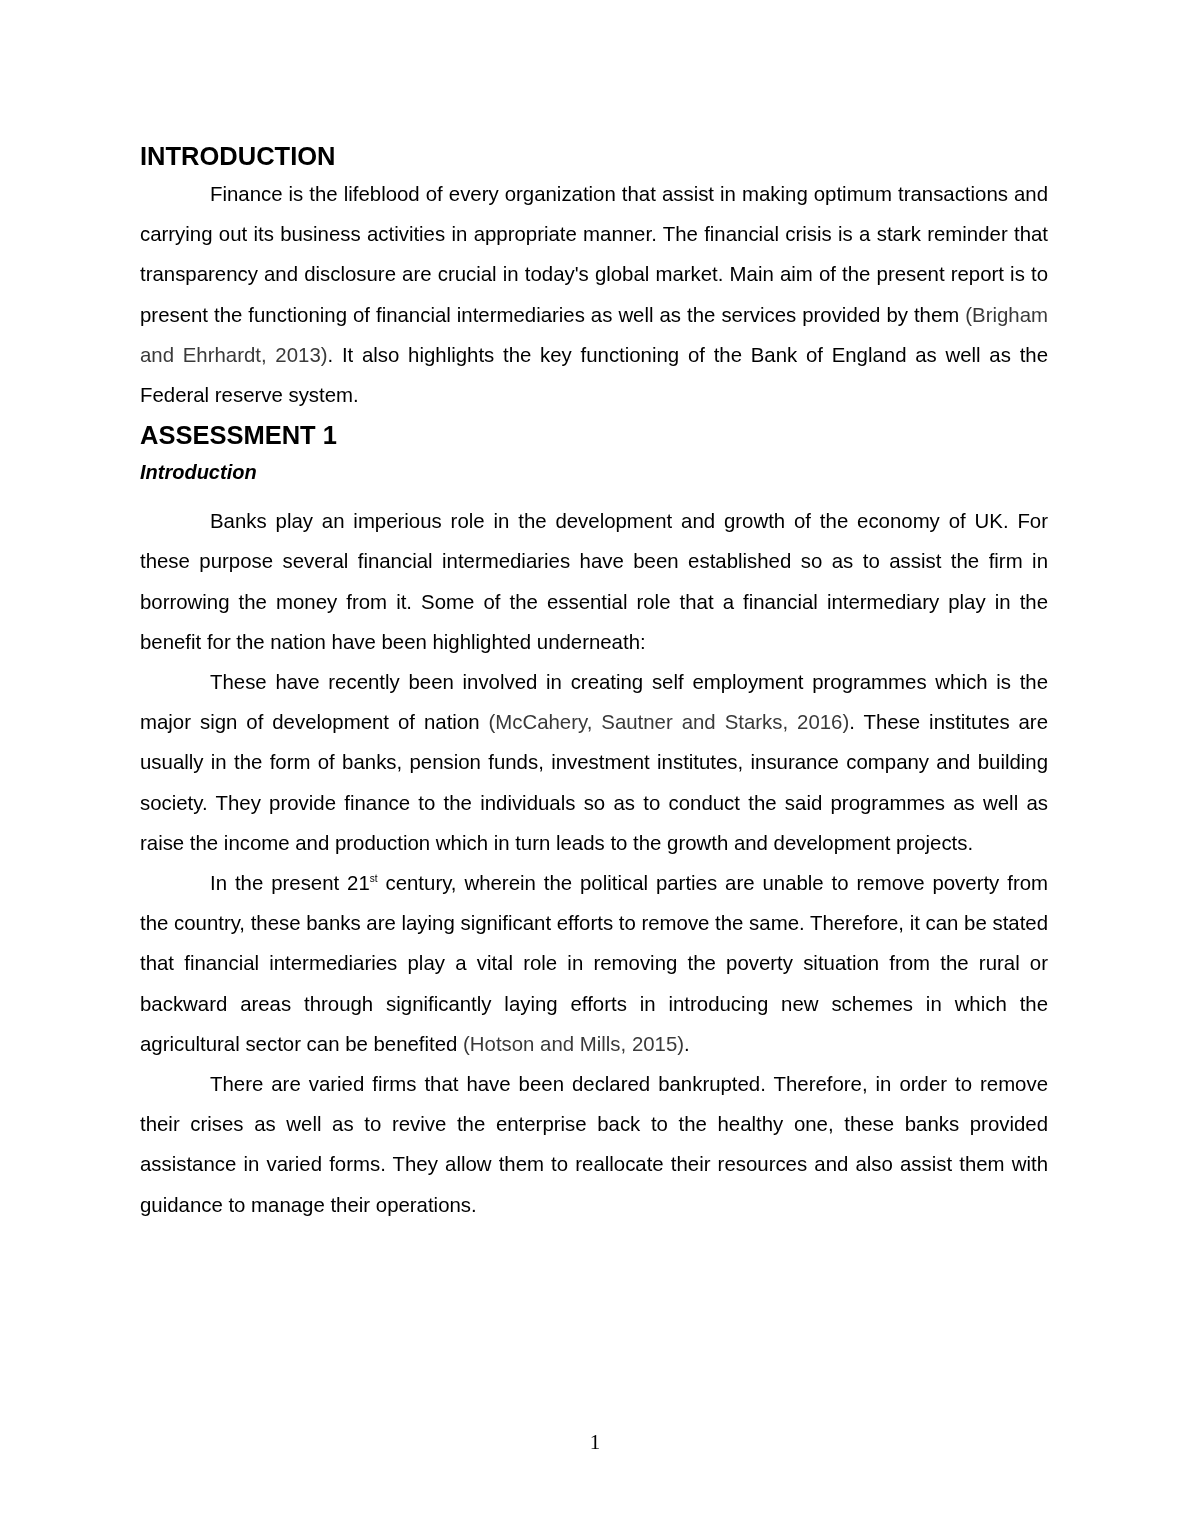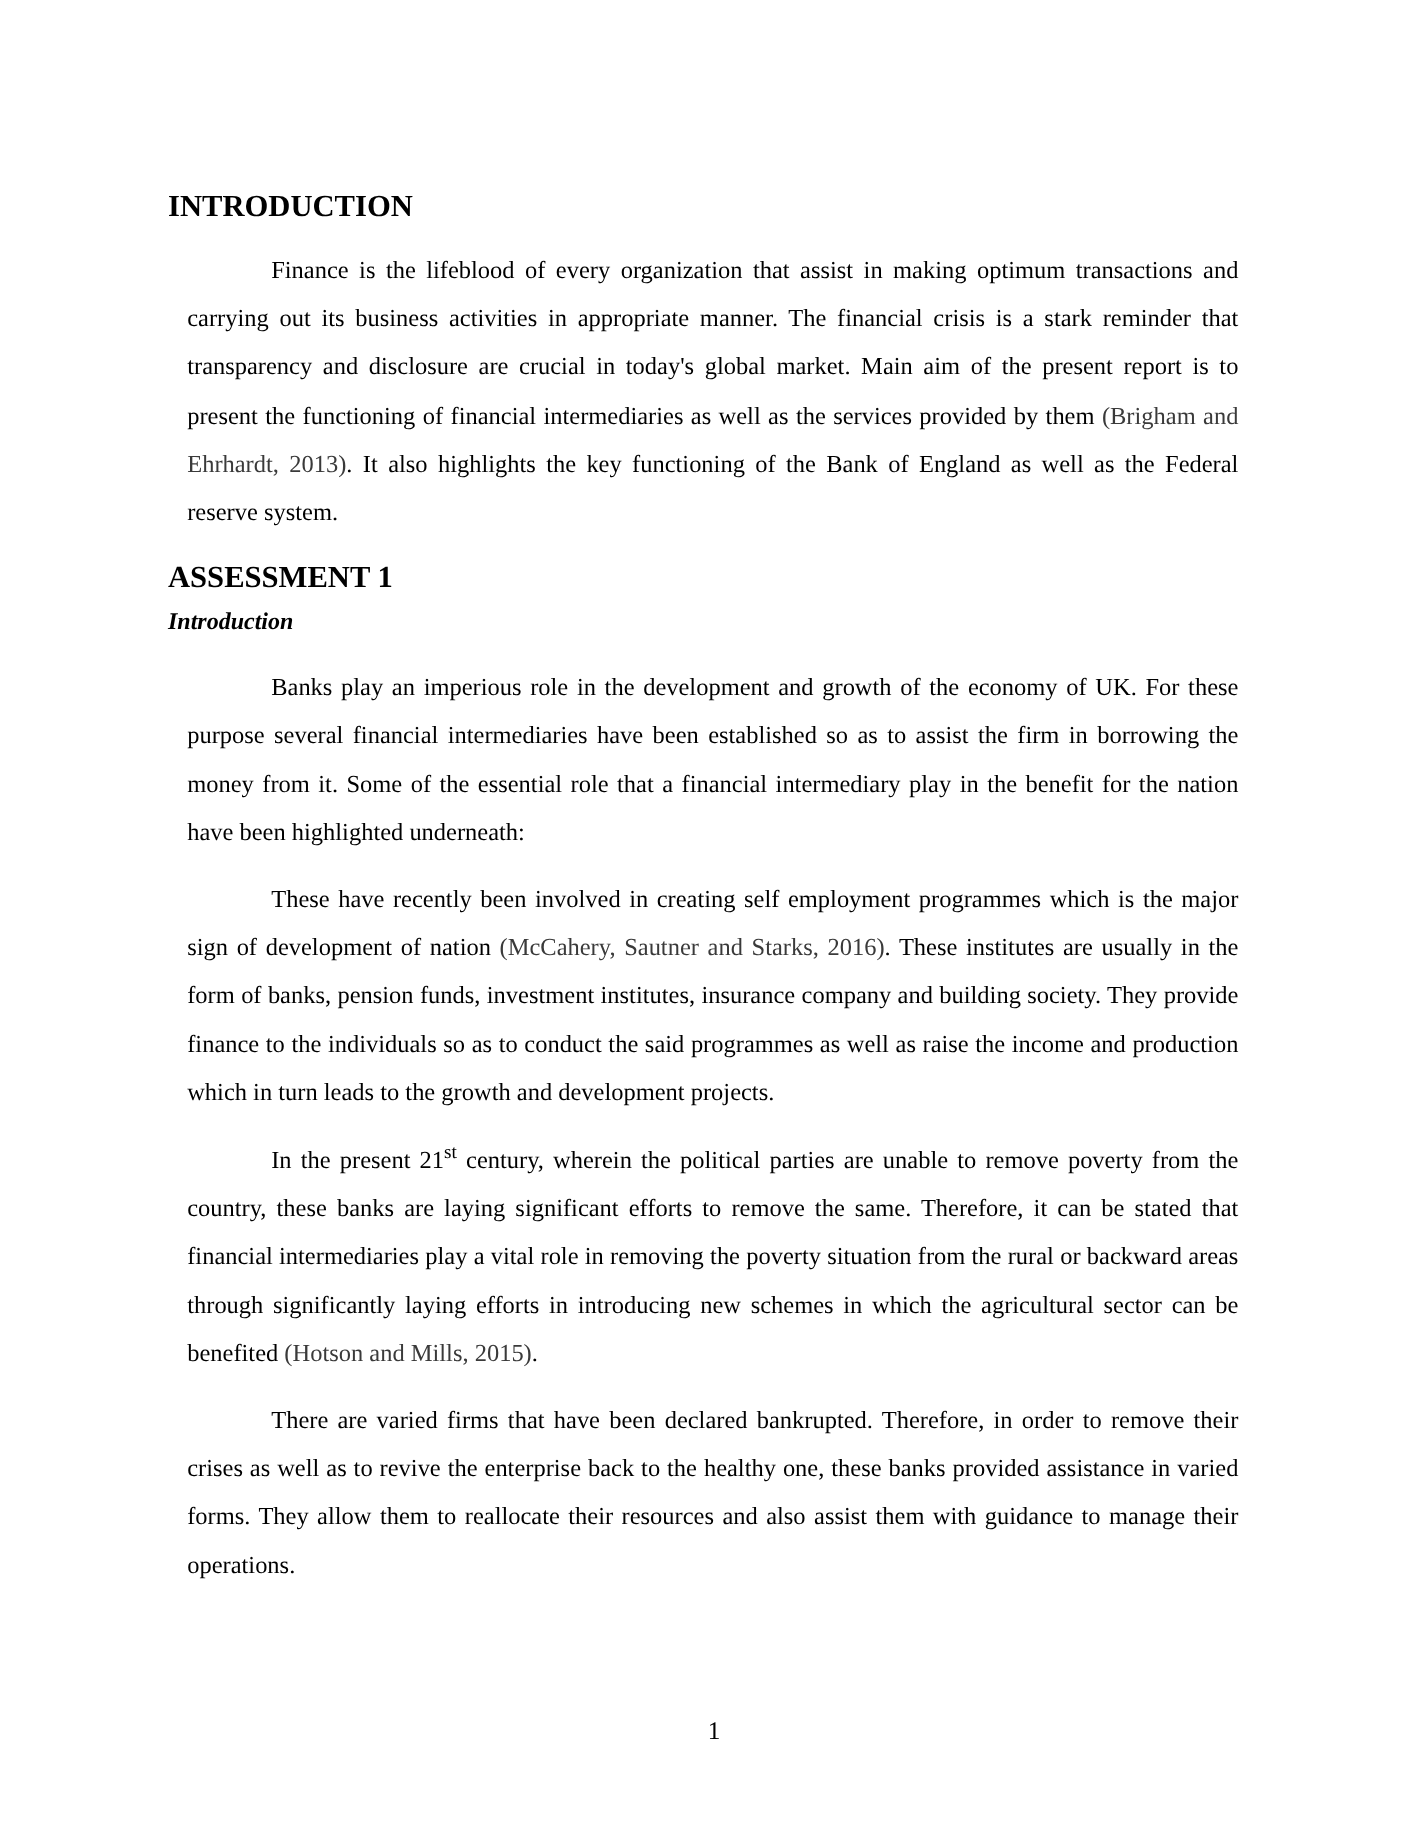--- a/index.html
+++ b/index.html
@@ -1,22 +1,22 @@
 <!DOCTYPE html>
 <html><head>
   <meta charset="utf-8">
   <style>
     html, body { margin: 0; padding: 0; background: #ffffff; }
     body { width: 1190px; height: 1540px; position: relative; overflow: hidden; }
     .page {
       position: absolute;
       left: 140px;
-      top: 154px;
+      top: 138px;
       width: 908px;
-      font-family: Liberation Serif, serif;
+      font-family: Liberation Sans, sans-serif;
       color: #000000;
     }
     .h1 {
       font-size: 25.5px;
       font-weight: bold;
       line-height: 36px;
       margin: 0 0 0 0;
     }
     .h1.second { margin-top: 2px; }
     .h2 {
@@ -25,24 +25,24 @@
       font-style: italic;
       line-height: 40px;
       margin: 0;
     }
     .h2.first { margin-bottom: 10px; line-height: 38px; }
     p.body {
       font-size: 20.4px;
       line-height: 40.2px;
       text-align: justify;
       text-indent: 70px;
-      margin: 16px;
+      margin: 0;
     }
     .cite { color: #3a3a3a; }
-    sup { font-size: 16px; line-height: 0; vertical-align: 8px; }
+    sup { font-size: 10px; line-height: 0; vertical-align: 8px; }
     .page-number {
       position: absolute;
       left: 0;
       width: 1190px;
       top: 1430px;
       text-align: center;
       font-family: "Liberation Serif", serif;
       font-size: 21px;
       color: #000;
     }

